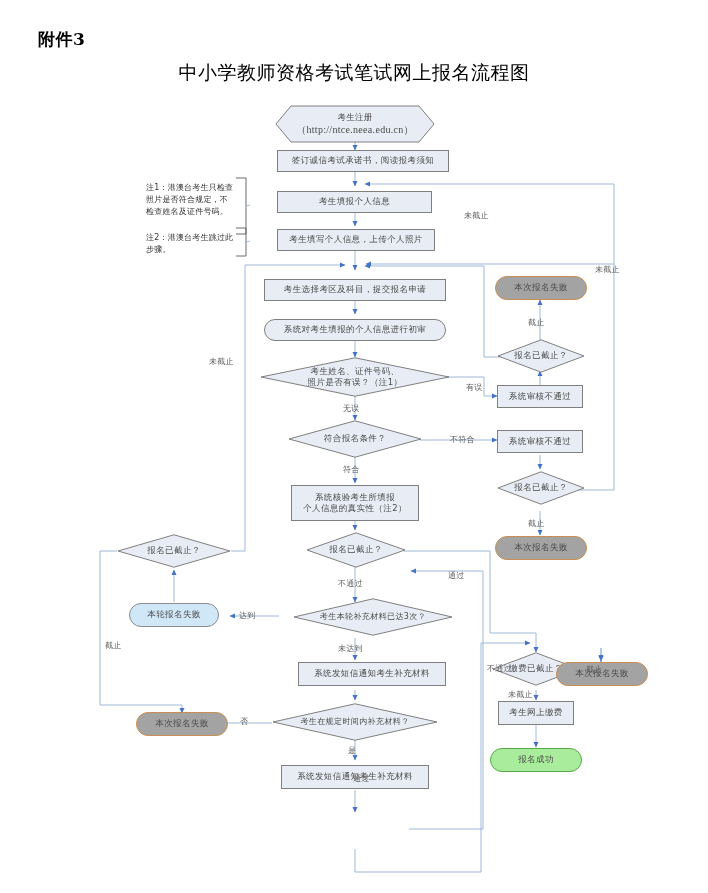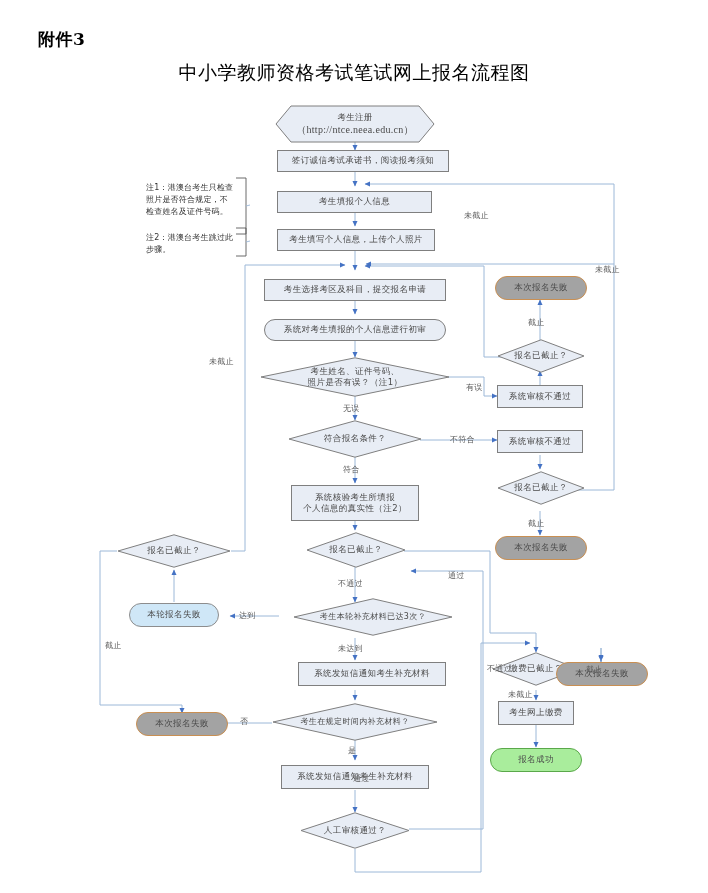--- a/index.html
+++ b/index.html
@@ -229,26 +229,20 @@
 
   <div class="diamond-wrap" style="left:272px;top:703px;width:166px;height:38px;">
     <svg width="166" height="38" viewBox="0 0 166 38">
       <polygon points="83,0.8 165,19 83,37.2 1,19" fill="#e8edf5" stroke="#7f7f7f" stroke-width="1"></polygon>
     </svg>
     <div class="diamond-text" style="font-size:8px;">考生在规定时间内补充材料？</div>
   </div>
 
   <div class="node proc" style="left:281px;top:765px;width:148px;height:24px;">系统发短信通知考生补充材料</div>
 
-  <div class="diamond-wrap" style="left:300px;top:812px;width:110px;height:37px;">
-    <svg width="110" height="37" viewBox="0 0 110 37">
-      <polygon points="55,0.8 109,18.5 55,36.2 1,18.5" fill="#e8edf5" stroke="#7f7f7f" stroke-width="1"></polygon>
-    </svg>
-    <div class="diamond-text">人工审核通过？</div>
-  </div>
 
   <div class="node pill fail" style="left:495px;top:276px;width:92px;height:24px;">本次报名失败</div>
 
   <div class="diamond-wrap" style="left:497px;top:339px;width:88px;height:34px;">
     <svg width="88" height="34" viewBox="0 0 88 34">
       <polygon points="44,0.8 87,17 44,33.2 1,17" fill="#e8edf5" stroke="#7f7f7f" stroke-width="1"></polygon>
     </svg>
     <div class="diamond-text">报名已截止？</div>
   </div>
 

